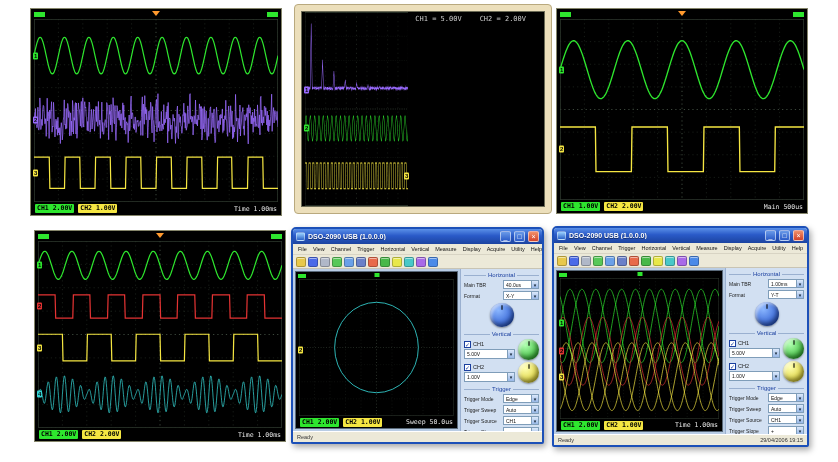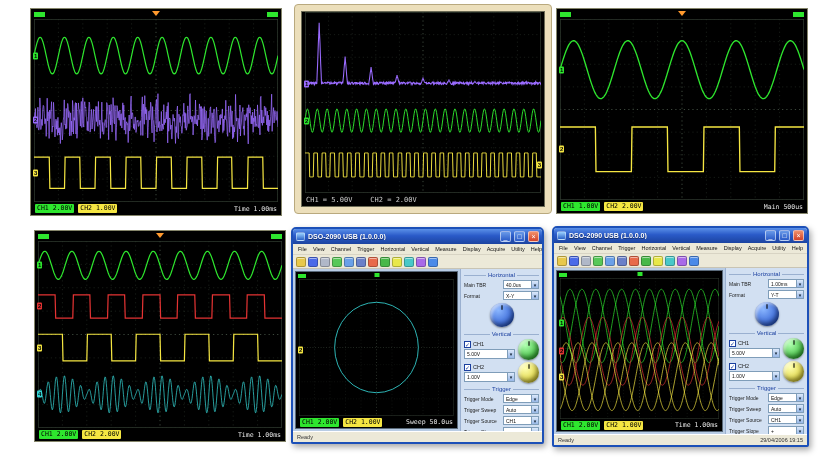--- a/index.html
+++ b/index.html
@@ -13,29 +13,29 @@
   .corner-block{width:11px;height:5px;background:#2ee62e;display:inline-block;}
   .corner-block.small{width:8px;height:4px;}
   .trig-marker{position:absolute;left:50%;top:2px;transform:translateX(-50%);width:0;height:0;
     border-left:4px solid transparent;border-right:4px solid transparent;border-top:5px solid #ff9a2e;}
   .scope-screen{position:relative;flex:1 1 auto;min-height:0;margin:0 3px;}
   .scope-screen svg{position:absolute;left:0;top:0;width:100%;height:100%;display:block;}
   .marker{position:absolute;left:-1px;transform:translateY(-50%);font-size:6px;line-height:7px;
     font-weight:bold;color:#000;padding:0 1px;border-radius:1px;z-index:3;}
   .marker.right{left:auto;right:-1px;}
   .scope-status{height:13px;flex:0 0 auto;display:flex;align-items:center;gap:4px;padding:0 4px;background:#000;}
-  .chip{padding:0 2px;font-weight:normal;font-size:6.5px;line-height:9px;border-radius:1px;color:#000;
+  .chip{padding:0 2px;font-weight:bold;font-size:6.5px;line-height:9px;border-radius:1px;color:#000;
     font-family:"DejaVu Sans Mono",monospace;text-align:center;}
   .chip.green{background:#2ee62e;}
   .chip.yellow{background:#f5e642;}
   .time-label{margin-left:auto;color:#e8e8e8;font-size:6.5px;font-family:"DejaVu Sans Mono",monospace;}
 
   
   .beige-scope{background:#ecdfbb;border:1px solid #b9a97e;border-radius:4px;padding:6px;display:flex;}
-  .crt{flex:1;min-height:0;background:#000;border:1px solid #6a6a55;display:flex;flex-direction:column;}
+  .crt{flex:1;min-height:0;background:#000;border:1px solid #6a6a55;display:flex;flex-direction:row;}
   .mono-label{color:#cccccc;font-size:7px;font-family:"DejaVu Sans Mono",monospace;margin-right:14px;}
 
   
   .xpwin{display:flex;flex-direction:column;border:2px solid #1c50b8;border-radius:5px 5px 2px 2px;
     background:#ece9d8;overflow:hidden;box-shadow:2px 3px 6px rgba(0,0,0,.35);}
   .titlebar{height:15px;flex:0 0 auto;background:linear-gradient(#5a90e8,#2a5ac8 45%,#1c44a0);
     display:flex;align-items:center;gap:3px;padding:0 3px;}
   .title-icon{width:9px;height:9px;flex:0 0 auto;background:linear-gradient(#9cd2ff,#2a62c8);border:1px solid rgba(255,255,255,.4);border-radius:2px;}
   .title-text{flex:1;color:#fff;font-size:7px;font-weight:bold;white-space:nowrap;overflow:hidden;text-shadow:0 1px 1px rgba(0,0,0,.5);}
   .winbtn{width:11px;height:11px;flex:0 0 auto;font-size:7px;line-height:9px;text-align:center;color:#fff;

